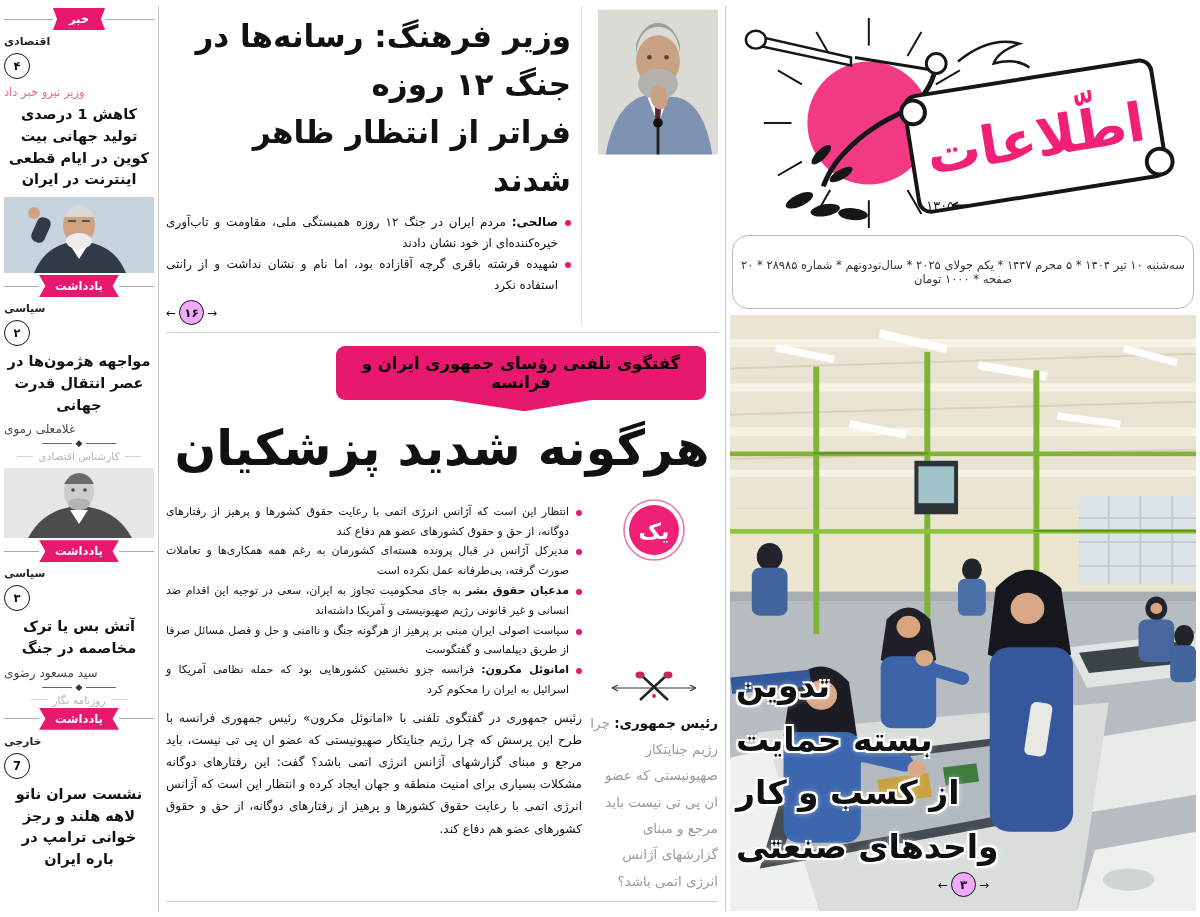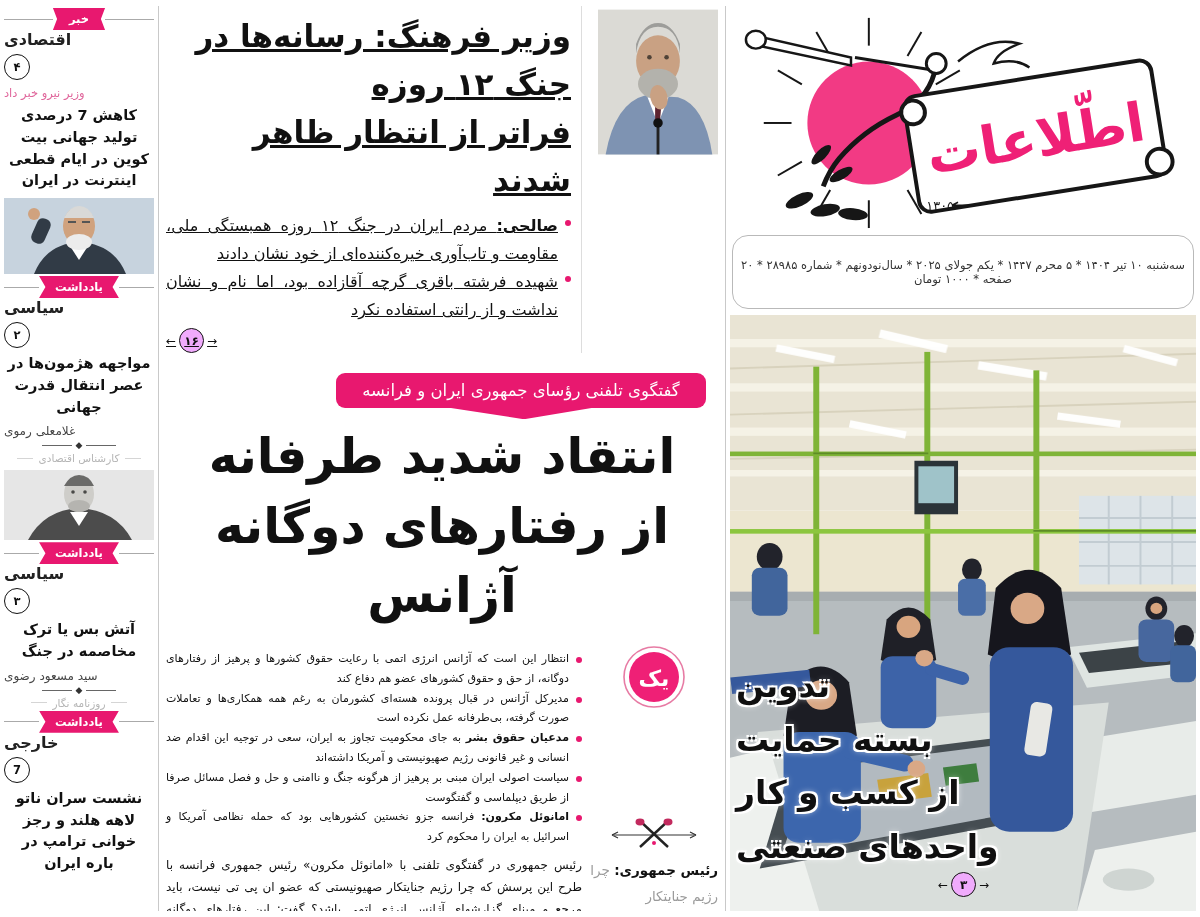--- a/index.html
+++ b/index.html
@@ -18,33 +18,33 @@
   .photo-headline{position:absolute;left:0;right:14px;bottom:38px;text-align:left;direction:rtl;}
   .photo-headline div{font-size:33px;font-weight:bold;color:#101010;line-height:1.62;text-align:left;padding-left:6px;
     text-shadow:-2px -2px 0 #fff,2px -2px 0 #fff,-2px 2px 0 #fff,2px 2px 0 #fff,0 0 7px #fff;}
   .photo-pgref{position:absolute;bottom:14px;left:208px;}
 
   
   .col-main{flex:1;display:flex;flex-direction:column;overflow:hidden;padding:0 3px;}
   .top-story{display:flex;gap:10px;}
   .ts-photo{width:128px;flex:0 0 128px;border-left:1px solid #ddd;padding-left:8px;}
   .ts-photo svg{width:120px;height:152px;display:block;}
-  .ts-text{flex:1;display:flex;flex-direction:column;text-decoration:underline;}
+  .ts-text{flex:1;display:flex;flex-direction:column;}
   .ts-headline{font-size:31px;font-weight:bold;line-height:1.55;text-align:right;margin-top:6px;}
   .bullets{list-style:none;margin:8px 0 0;padding:0;}
-  .bullets li{position:relative;padding-right:13px;font-size:16px;line-height:1.75;text-align:justify;}
+  .bullets li{position:relative;padding-right:13px;font-size:12px;line-height:1.75;text-align:justify;}
   .bullets li::before{content:"";position:absolute;right:0;top:8px;width:6px;height:6px;border-radius:50%;background:var(--pink);}
   .pgref{direction:ltr;display:flex;align-items:center;gap:3px;width:fit-content;margin:4px auto 0 0;}
   .pgref .arr{font-size:12px;color:#111;line-height:1;}
   .pgref .circ{width:23px;height:23px;border:1.5px solid #111;border-radius:50%;display:flex;align-items:center;justify-content:center;
     font-size:12px;font-weight:bold;background:#f0abfc;}
 
   :root{--pink:#e8186f;}
 
-  .lead-banner{background:var(--pink);color:#ffffff;font-size:16.5px;font-weight:normal;text-align:center;border-radius:9px;
+  .lead-banner{background:var(--pink);color:#000000;font-size:16.5px;font-weight:bold;text-align:center;border-radius:9px;
     padding:8px 10px;width:350px;margin:6px 12px 0 auto;margin-left:auto;margin-right:12px;position:relative;}
   .lead-banner::after{content:"";position:absolute;left:50%;bottom:-11px;transform:translateX(-50%);width:150px;height:12px;
     background:var(--pink);clip-path:polygon(0 0,100% 0,52% 100%);}
   .lead-headline{font-size:49px;font-weight:bold;text-align:center;line-height:1.42;margin-top:14px;letter-spacing:-1px;}
   .lead-body{display:flex;gap:8px;margin-top:10px;}
   .lead-rail{width:128px;flex:0 0 128px;display:flex;flex-direction:column;align-items:center;}
   .stamp-one{margin-top:4px;}
   .pullquote-block{margin-top:108px;width:100%;}
   .pq-deco{display:block;margin:0 auto 6px;}
   .pullquote{font-size:13.5px;line-height:1.95;color:#9a9a9a;text-align:right;}
@@ -53,21 +53,21 @@
   .lead-text .bullets li{font-size:11px;line-height:1.8;}
   .lead-paras p{font-size:12px;line-height:1.85;text-align:justify;margin:7px 0 0;}
 
   
   .col-side{width:150px;flex:0 0 150px;display:flex;flex-direction:column;overflow:hidden;}
   .sb-item{display:flex;flex-direction:column;align-items:flex-end;}
   .ribbon-row{display:flex;align-items:center;width:100%;margin-top:2px;}
   .ribbon-row::before,.ribbon-row::after{content:"";flex:1;height:1px;background:#aaa;}
   .sb-ribbon{background:var(--pink);color:#fff;font-size:11.5px;font-weight:bold;padding:4px 16px;
     clip-path:polygon(0 0,100% 0,92% 50%,100% 100%,0 100%,8% 50%);}
-  .sb-cat{font-size:16px;font-weight:bold;color:#222;}
+  .sb-cat{font-size:11px;font-weight:bold;color:#222;margin-top:5px;}
   .sb-circ{width:24px;height:24px;border:1.4px solid #111;border-radius:50%;display:flex;align-items:center;justify-content:center;
     font-size:11.5px;font-weight:bold;margin-top:5px;}
   .sb-kicker{font-size:11.5px;color:#e0679c;margin-top:6px;}
   .sb-headline{font-size:14.5px;font-weight:bold;text-align:center;line-height:1.5;margin:5px 2px 0;}
   .sb-photo{width:150px;margin-top:6px;position:relative;}
   .sb-photo svg{display:block;width:150px;}
   .sb-bullets{list-style:none;margin:6px 0 0;padding:0 2px;width:100%;box-sizing:border-box;}
   .sb-bullets li{position:relative;padding-right:10px;font-size:10.5px;line-height:1.75;text-align:justify;color:#222;}
   .sb-bullets li::before{content:"";position:absolute;right:0;top:7px;width:5px;height:5px;border-radius:50%;background:var(--pink);}
   .sb-author{font-size:12px;color:#444;margin-top:6px;}
@@ -290,22 +290,21 @@
           <span class="arr">→</span>
         </div>
       </div>
     </div>
 
     <div class="hrule"></div>
 
     <div>
       <div class="lead-banner">گفتگوی تلفنی رؤسای جمهوری ایران و فرانسه</div>
       <div class="lead-headline">
-        <div>انتقاد شدید طرفانه</div>
-        <div>از رفتارهای دوگانه آژانس</div>
+        <div>هرگونه شدید پزشکیان</div>
       </div>
 
       <div class="lead-body">
         <div class="lead-rail">
           <svg class="stamp-one" width="64" height="64" viewBox="0 0 64 64">
             <circle cx="32" cy="32" r="30" fill="none" stroke="#e77ba4" stroke-width="1.6"></circle>
             <circle cx="32" cy="32" r="25" fill="#ef2076"></circle>
             <text x="32" y="41" text-anchor="middle" font-size="22" font-weight="bold" fill="#fff">یک</text>
           </svg>
           <div class="pullquote-block">
@@ -350,21 +349,21 @@
 
   <div class="col-side">
 
     <div class="sb-item">
       <div class="ribbon-row">
         <span class="sb-ribbon">خبر</span>
       </div>
       <div class="sb-cat">اقتصادی</div>
       <div class="sb-circ">۴</div>
       <div class="sb-kicker">وزیر نیرو خبر داد</div>
-      <div class="sb-headline">کاهش 7 درصدی تولید جهانی بیت کوین در ایام قطعی اینترنت در ایران</div>
+      <div class="sb-headline">کاهش 1 درصدی تولید جهانی بیت کوین در ایام قطعی اینترنت در ایران</div>
       <div class="sb-photo">
         <svg viewBox="0 0 150 76" width="150" height="76">
           <rect width="150" height="76" fill="#c7d3de"></rect>
           <path d="M30,76 Q42,46 75,44 Q110,46 122,76 Z" fill="#313b46"></path>
           <polygon points="66,48 84,48 75,62" fill="#fff"></polygon>
           <ellipse cx="75" cy="28" rx="16" ry="19" fill="#d0a27e"></ellipse>
           <ellipse cx="75" cy="44" rx="13" ry="8" fill="#ececec"></ellipse>
           <path d="M60,20 Q66,8 75,8 Q85,8 90,20 Z" fill="#d9d9d7"></path>
           <line x1="64" y1="24" x2="72" y2="24" stroke="#555" stroke-width="2"></line>
           <line x1="78" y1="24" x2="86" y2="24" stroke="#555" stroke-width="2"></line>

